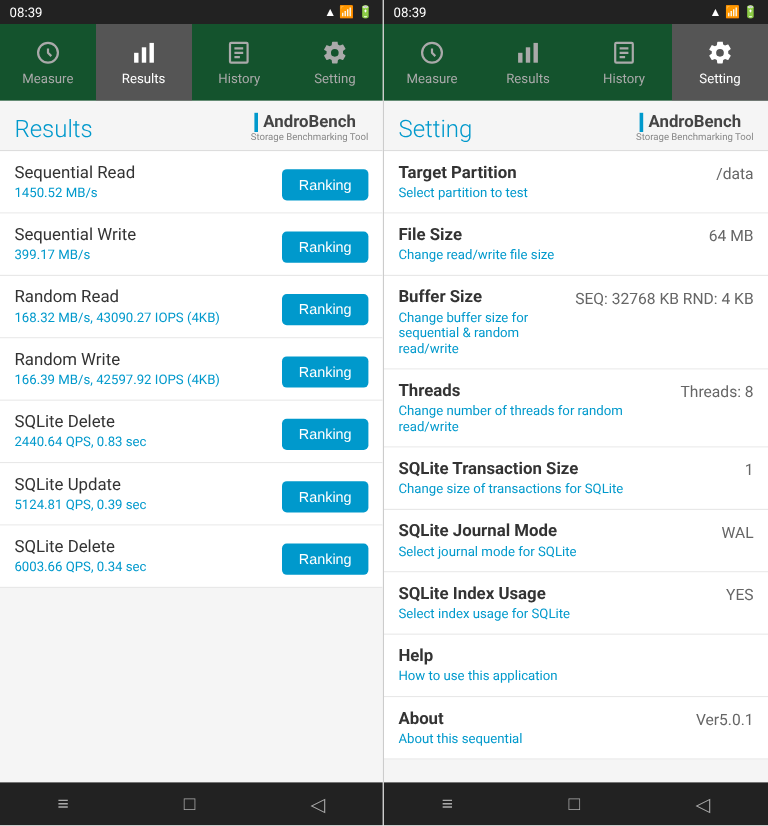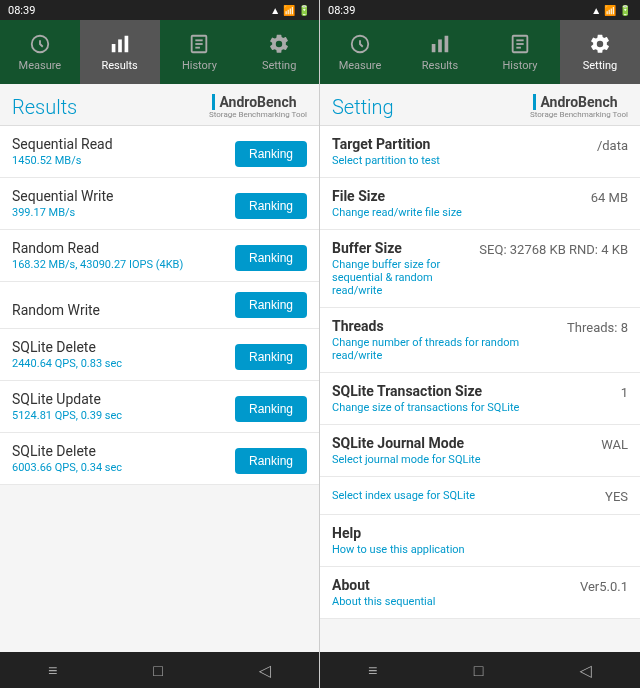--- a/index.html
+++ b/index.html
@@ -272,20 +272,21 @@
         <div class="result-item">
     <div class="result-text">
       <span class="result-name">Random Read</span>
       <span class="result-value">168.32 MB/s, 43090.27 IOPS (4KB)</span>
     </div>
     <button class="ranking-btn">Ranking</button>
   </div>
         <div class="result-item">
     <div class="result-text">
       <span class="result-name">Random Write</span>
+      <span class="result-value">166.39 MB/s, 42597.92 IOPS (4KB)</span>
     </div>
     <button class="ranking-btn">Ranking</button>
   </div>
         <div class="result-item">
     <div class="result-text">
       <span class="result-name">SQLite Delete</span>
       <span class="result-value">2440.64 QPS, 0.83 sec</span>
     </div>
     <button class="ranking-btn">Ranking</button>
   </div>
@@ -405,20 +406,21 @@
   </div>
         <div class="setting-item">
     <div class="setting-text">
       <span class="setting-name">SQLite Journal Mode</span>
       <span class="setting-desc">Select journal mode for SQLite</span>
     </div>
     <span class="setting-value">WAL</span>
   </div>
         <div class="setting-item">
     <div class="setting-text">
+      <span class="setting-name">SQLite Index Usage</span>
       <span class="setting-desc">Select index usage for SQLite</span>
     </div>
     <span class="setting-value">YES</span>
   </div>
         <div class="setting-item">
     <div class="setting-text">
       <span class="setting-name">Help</span>
       <span class="setting-desc">How to use this application</span>
     </div>
     <span class="setting-value"></span>

